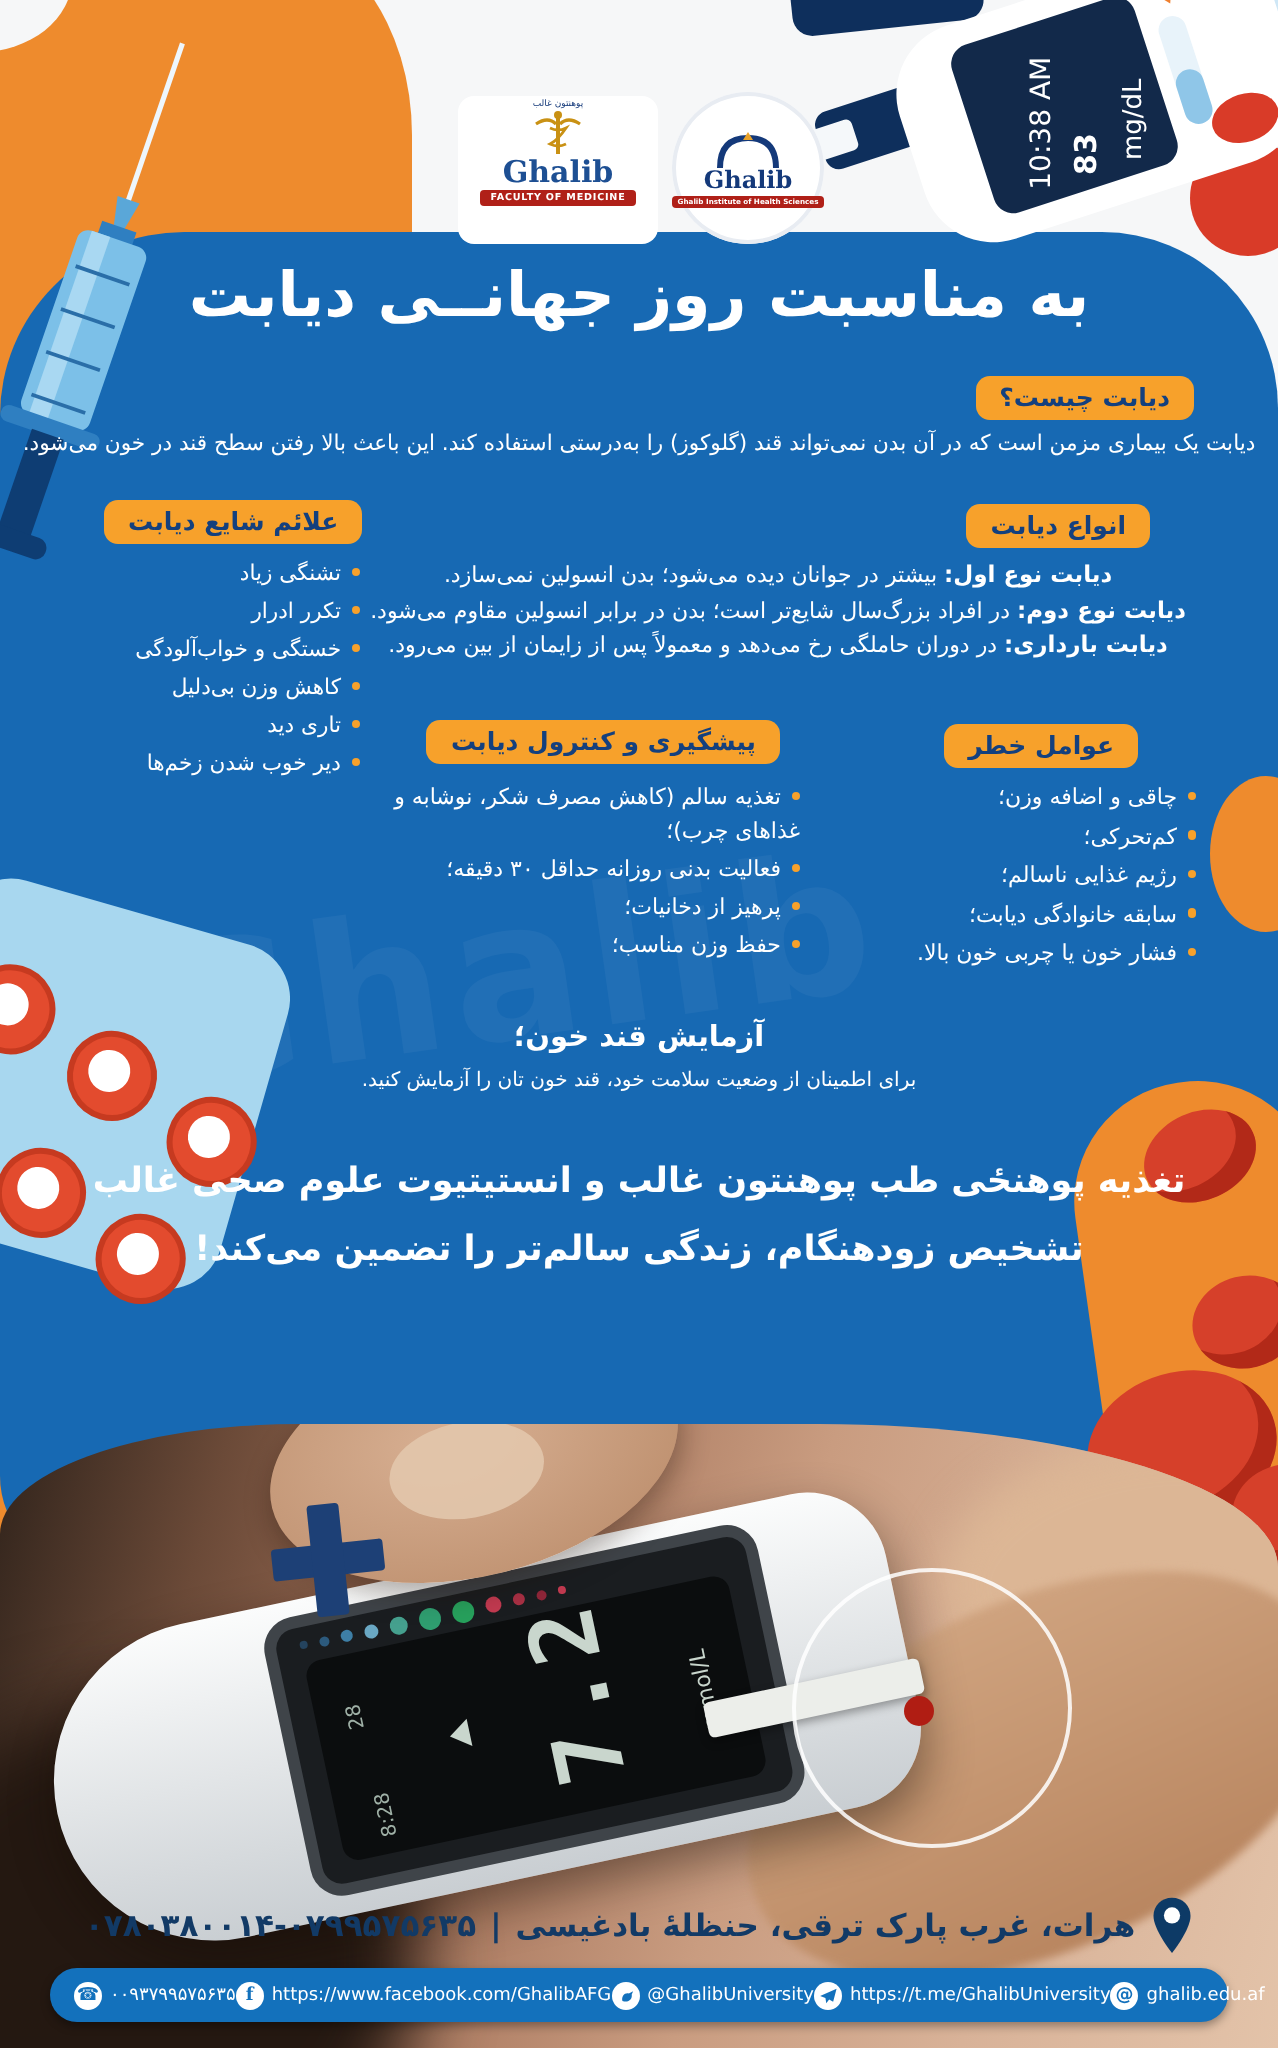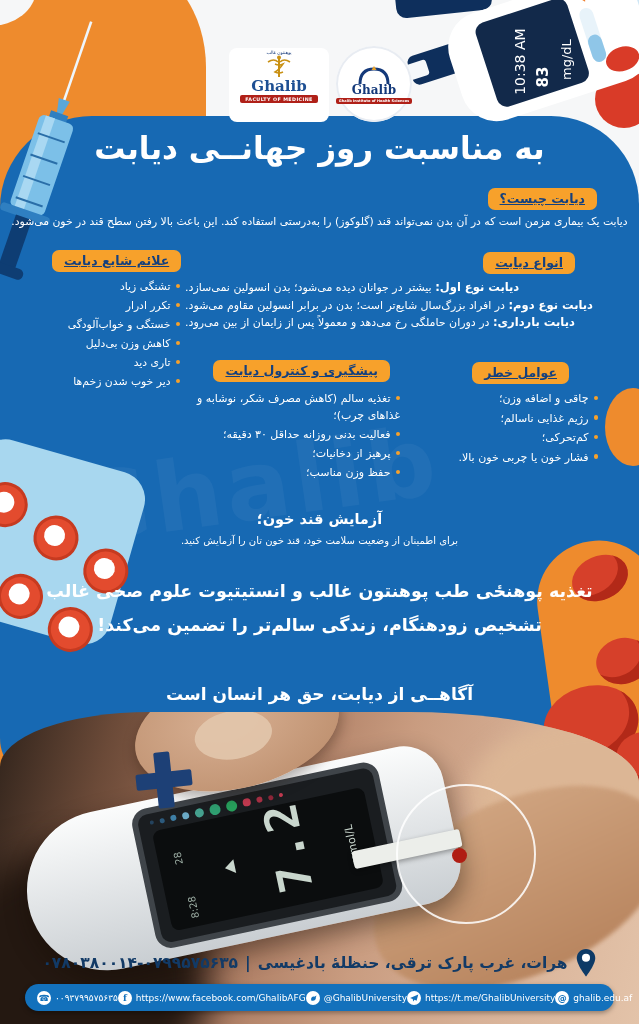--- a/index.html
+++ b/index.html
@@ -43,25 +43,25 @@
   .l-inst{left:336px;top:46px;width:76px;height:76px;background:#fff;border-radius:50%;z-index:7;
     box-shadow:0 0 0 2px #e8ecf2 inset;display:flex;flex-direction:column;align-items:center;justify-content:center;}
   .l-inst .nm{font-size:12px;font-weight:bold;color:#14397a;font-family:"DejaVu Serif",serif;line-height:11px;}
   .l-inst .band{margin-top:2px;background:#b02018;color:#fff;font-size:3.6px;font-weight:bold;
     padding:1px 3px;border-radius:2px;white-space:nowrap;}
 
   
   .ct{z-index:7;color:#fff;direction:rtl;}
   .title{top:130px;left:0;right:0;text-align:center;font-size:31px;font-weight:bold;white-space:nowrap;}
   .badge{display:inline-block;background:#f7a12b;color:#14407e;font-weight:bold;font-size:12.5px;
-    padding:3px 12px 4px;border-radius:7px;white-space:nowrap;text-decoration:underline;}
+    padding:3px 12px 4px;border-radius:7px;white-space:nowrap;}
   .b-what{right:42px;top:188px;}
   .t-what{top:215px;left:6px;right:6px;text-align:center;font-size:10.8px;white-space:nowrap;}
   .b-types{right:64px;top:252px;}
-  .types-list{top:279px;right:46px;text-align:left;font-size:11px;line-height:17.5px;white-space:nowrap;}
+  .types-list{top:279px;right:46px;text-align:center;font-size:11px;line-height:17.5px;white-space:nowrap;}
   .types-list b{font-size:11.5px;}
   .b-sym{left:52px;top:250px;}
   .sym-list{left:28px;top:278px;width:152px;text-align:right;font-size:10.8px;line-height:17px;}
   .b-prev{right:249px;top:360px;font-size:13px;}
   .prev-list{right:239px;top:390px;width:235px;text-align:right;font-size:11px;line-height:17px;}
   .b-risk{right:70px;top:362px;}
   .risk-list{right:41px;top:390px;width:190px;text-align:right;font-size:11px;line-height:17.5px;}
   .dot{width:4.5px;height:4.5px;background:#f7a12b;border-radius:50%;display:inline-block;
     margin-left:5px;vertical-align:2px;}
   .li{margin-bottom:2px;}
@@ -238,34 +238,34 @@
   <div class="abs ct prev-list">
     <div class="li"><span class="dot"></span><span>تغذیه سالم (کاهش مصرف شکر، نوشابه و غذاهای چرب)؛</span></div>
     <div class="li"><span class="dot"></span><span>فعالیت بدنی روزانه حداقل ۳۰ دقیقه؛</span></div>
     <div class="li"><span class="dot"></span><span>پرهیز از دخانیات؛</span></div>
     <div class="li"><span class="dot"></span><span>حفظ وزن مناسب؛</span></div>
   </div>
 
   <div class="abs ct b-risk"><span class="badge">عوامل خطر</span></div>
   <div class="abs ct risk-list">
     <div class="li"><span class="dot"></span><span>چاقی و اضافه وزن؛</span></div>
+    <div class="li"><span class="dot"></span><span>کم‌تحرکی؛</span></div>
     <div class="li"><span class="dot"></span><span>رژیم غذایی ناسالم؛</span></div>
-    <div class="li"><span class="dot"></span><span>کم‌تحرکی؛</span></div>
+    <div class="li"><span class="dot"></span><span>سابقه خانوادگی دیابت؛</span></div>
     <div class="li"><span class="dot"></span><span>فشار خون یا چربی خون بالا.</span></div>
   </div>
 
   <div class="abs ct test-h">آزمایش قند خون؛</div>
   <div class="abs ct test-t">برای اطمینان از وضعیت سلامت خود، قند خون تان را آزمایش کنید.</div>
 
   <div class="abs ct msg">
     <div>تغذیه پوهنځی طب پوهنتون غالب و انستیتیوت علوم صحی غالب</div>
     <div>تشخیص زودهنگام، زندگی سالم‌تر را تضمین می‌کند!</div>
   </div>
 
-  <div class="abs ct slogan">آگاهــی از دیابت، حق هر انسان است</div>
 
   <div class="abs photo">
     <div class="abs skin-blur1"></div>
     <div class="abs skin-dark"></div>
     <div class="abs finger2"></div>
     <div class="abs meter2">
       <div class="abs screen2">
         <div class="abs dotsrow">
           <span class="sd" style="width:4px;height:4px;background:#24435e"></span>
           <span class="sd" style="width:5px;height:5px;background:#2c5a7d"></span>

